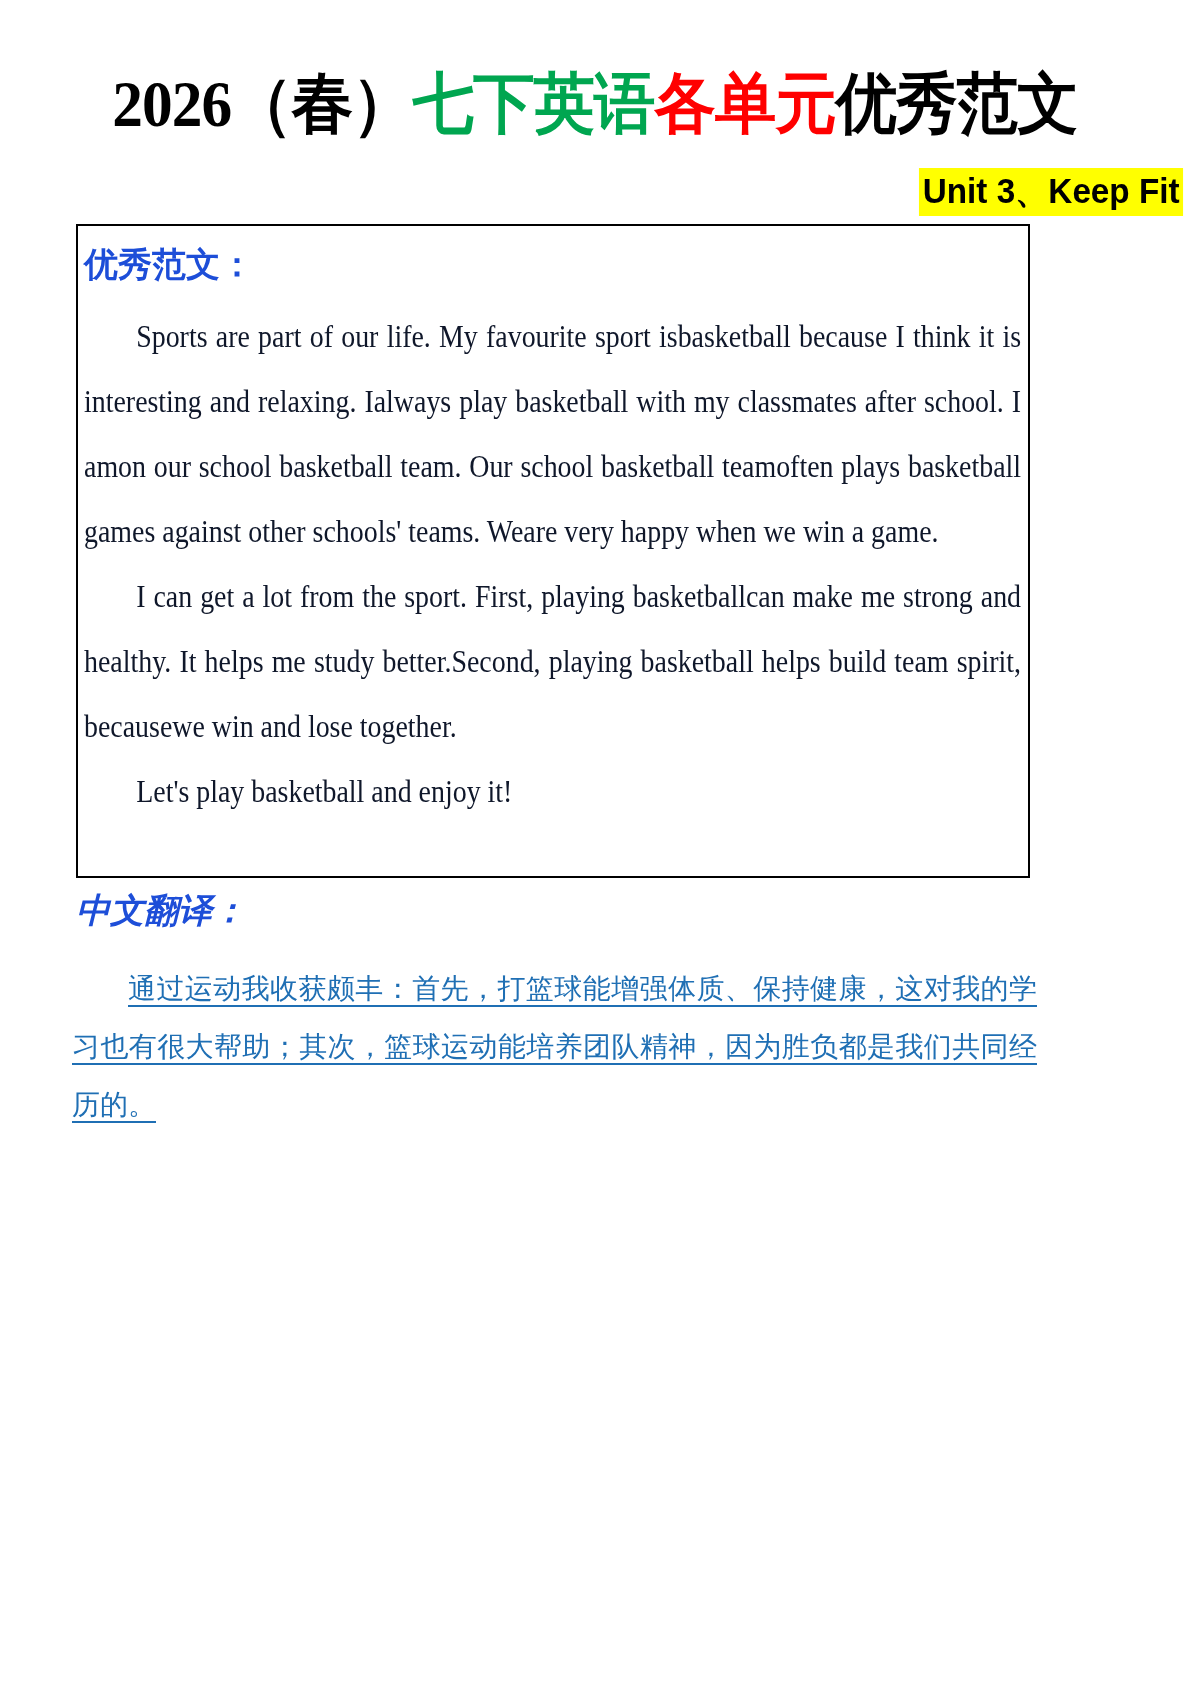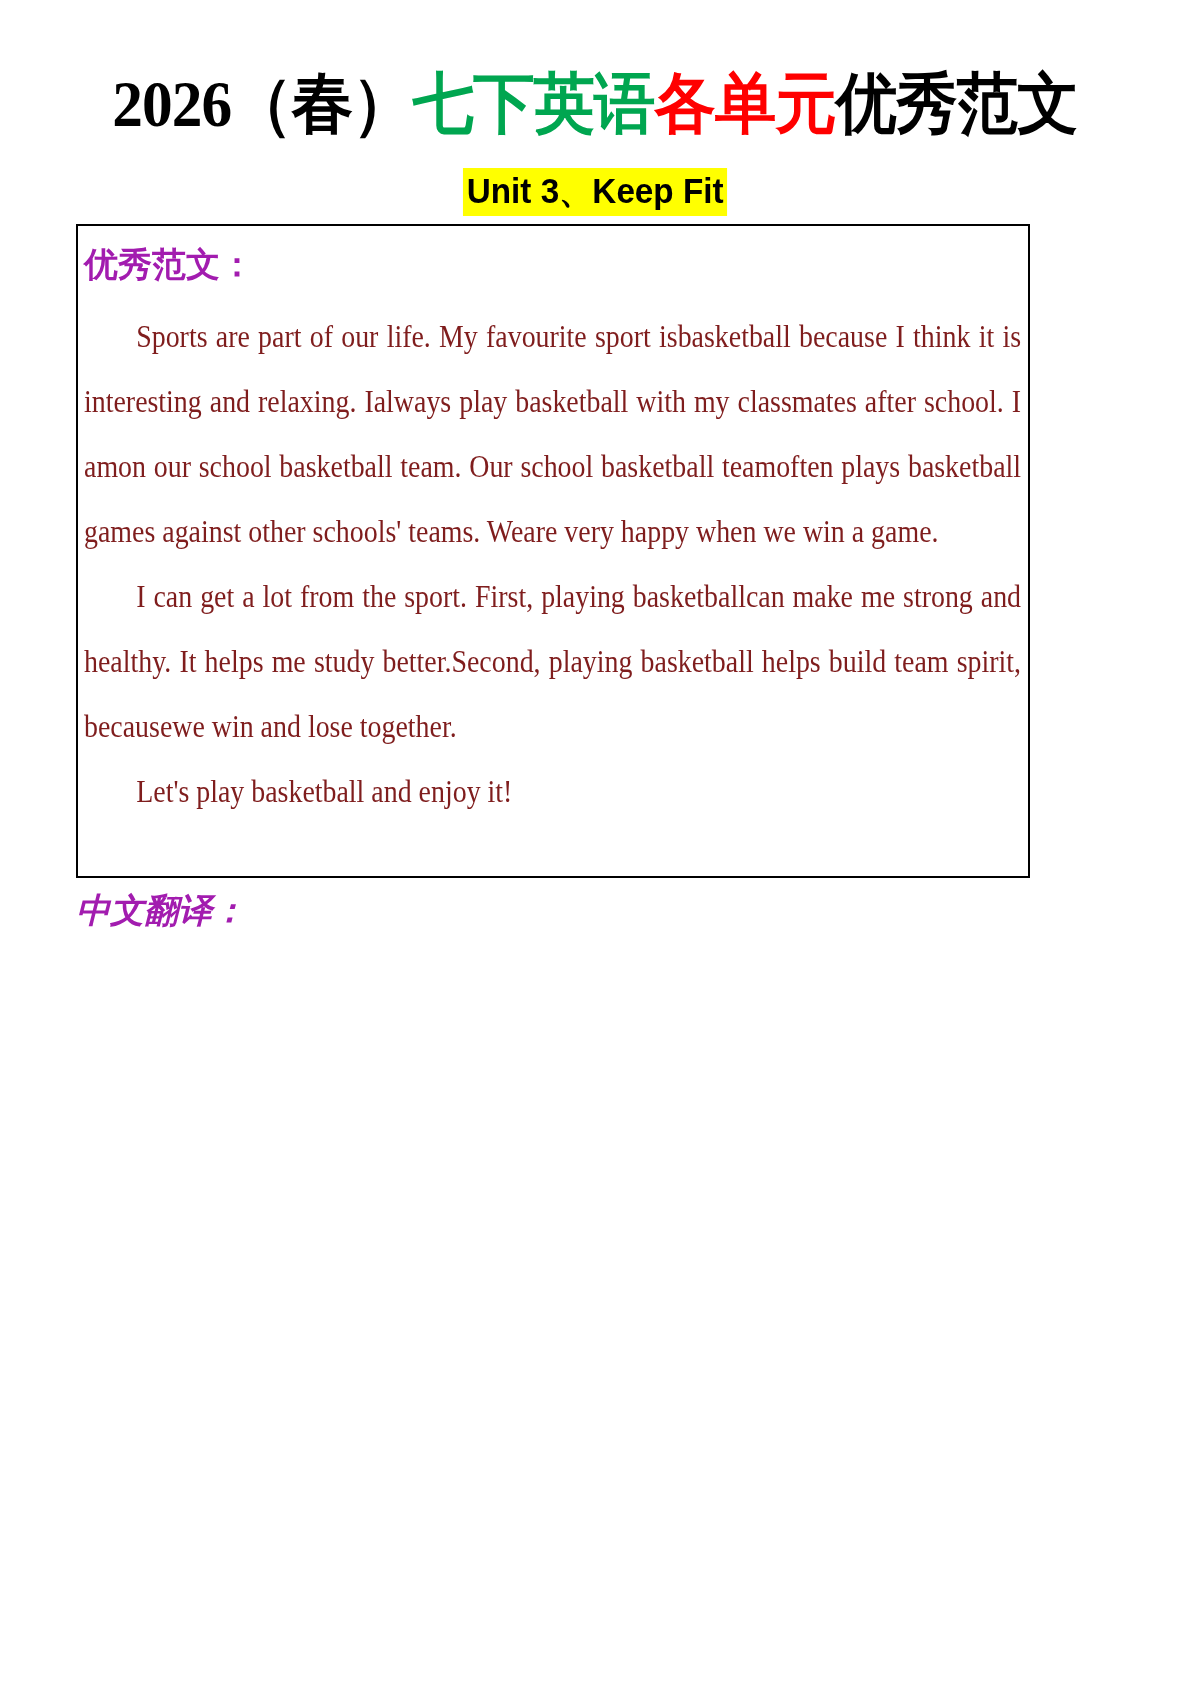--- a/index.html
+++ b/index.html
@@ -43,21 +43,21 @@
   .t-black { color: #000000; }
   .t-green { color: #00a650; }
   .t-red   { color: #ff0000; }
 
   
   .unit-line {
     position: absolute;
     left: 0;
     top: 168px;
     width: 1190px;
-    text-align: center;
+    text-align: right;
   }
   .unit-title {
     display: inline-block;
     background: #ffff00;
     color: #000000;
     font-family: "Liberation Sans", "DejaVu Sans", sans-serif;
     font-weight: bold;
     font-size: 35px;
     line-height: 44px;
     padding: 1px 4px 3px 4px;
@@ -71,21 +71,21 @@
     left: 76px;
     top: 224px;
     width: 954px;
     height: 654px;
     border: 2px solid #000000;
     box-sizing: border-box;
     background: #ffffff;
   }
   .section-head {
     position: absolute;
-    color: #a21caf;
+    color: #1d4ed8;
     font-family: "Liberation Sans", "DejaVu Sans", sans-serif;
     font-weight: bold;
     font-size: 34px;
     line-height: 40px;
     letter-spacing: 0px;
   }
   .head-in-box {
     left: 6px;
     top: 18px;
   }
@@ -97,21 +97,21 @@
 
   
   .essay-body {
     position: absolute;
     left: 6px;
     right: 6px;
     top: 78px;
     font-family: "Liberation Serif", "DejaVu Serif", serif;
     font-size: 31px;
     line-height: 65px;
-    color: #7f1d1d;
+    color: #0f172a;
   }
   .para {
     margin: 0;
     text-align: justify;
     text-justify: inter-word;
     text-indent: 58px;
     transform: scaleX(0.90);
     transform-origin: left top;
     width: 111%;
   }
@@ -160,15 +160,16 @@
     <div class="essay-body">
       <p class="para">Sports are part of our life. My favourite sport isbasketball because I think it is interesting and relaxing. Ialways play basketball with my classmates after school. I amon our school basketball team. Our school basketball teamoften plays basketball games against other schools' teams. Weare very happy when we win a game.</p>
       <p class="para">I can get a lot from the sport. First, playing basketballcan make me strong and healthy. It helps me study better.Second, playing basketball helps build team spirit, becausewe win and lose together.</p>
       <p class="para last">Let's play basketball and enjoy it!</p>
     </div>
   </div>
 
   <div class="section-head head-translation">中文翻译：</div>
 
   <div class="cn-body">
+    <p class="cn-para"><span class="u">通过运动我收获颇丰：首先，打篮球能增强体质、保持健康，这对我的学习也有很大帮助；其次，篮球运动能培养团队精神，因为胜负都是我们共同经历的。</span></p>
   </div>
 
 </div>
 
 </body></html>

